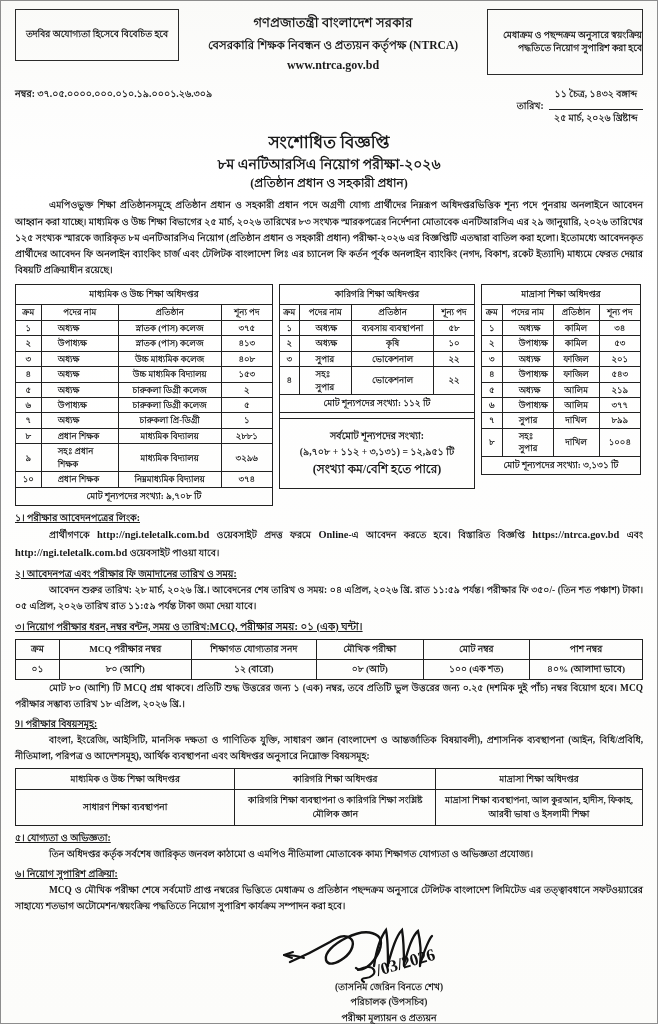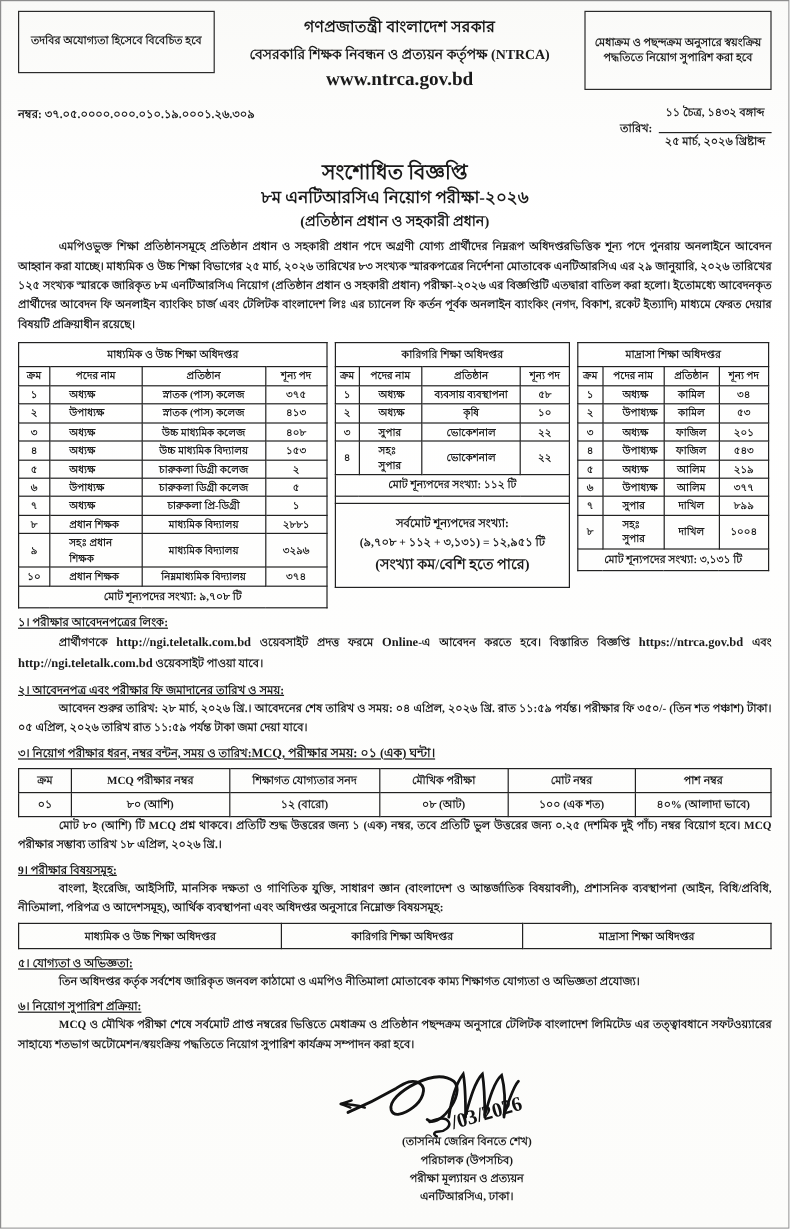--- a/index.html
+++ b/index.html
@@ -19,28 +19,28 @@
     background:
       linear-gradient(180deg, rgba(250,250,248,1) 0%, rgba(255,255,255,1) 18%, rgba(252,252,250,1) 100%);
   }
 
   
   .hdr { display:flex; align-items:flex-start; justify-content:space-between; gap:6px; }
   .hdr-box {
     border:1px solid #2b2b2b;
     width:164px; min-height:52px;
     display:flex; flex-direction:column; align-items:center; justify-content:center;
-    text-align:center; padding:5px 0; line-height:1.45;
+    text-align:right; padding:5px 0; line-height:1.45;
     font-size:9.2px; font-weight:700;
   }
   .hdr-box.right { width:156px; min-height:66px; }
   .hdr-center { flex:1; text-align:center; padding-top:4px; }
   .hdr-center .l1 { font-size:13px; font-weight:700; letter-spacing:.2px; }
   .hdr-center .l2 { font-size:11.6px; font-weight:700; margin-top:3px; }
-  .hdr-center .url { font-size:16px; font-weight:700; margin-top:2px; font-family:"Liberation Serif", serif; }
+  .hdr-center .url { font-size:12px; font-weight:700; margin-top:2px; font-family:"Liberation Serif", serif; }
 
   
   .memoline { display:flex; align-items:flex-start; justify-content:space-between; margin-top:12px; }
   .memo-no { font-size:9.6px; font-weight:700; }
   .memo-date { display:flex; align-items:center; gap:5px; font-size:9.4px; font-weight:700; }
   .date-stack { text-align:center; line-height:1.5; }
   .date-stack .top { border-bottom:1px solid #222; padding:0 6px 8px 6px; display:block; }
   .date-stack .bot { padding-top:1px; display:block; }
 
   
@@ -377,20 +377,25 @@
   <div class="sec-body">মোট ৮০ (আশি) টি MCQ প্রশ্ন থাকবে। প্রতিটি শুদ্ধ উত্তরের জন্য ১ (এক) নম্বর, তবে প্রতিটি ভুল উত্তরের জন্য ০.২৫ (দশমিক দুই পাঁচ) নম্বর বিয়োগ হবে। MCQ পরীক্ষার সম্ভাব্য তারিখ ১৮ এপ্রিল, ২০২৬ খ্রি.।</div>
 
   <div class="sec-head">9। পরীক্ষার বিষয়সমূহ:</div>
   <div class="sec-body">বাংলা, ইংরেজি, আইসিটি, মানসিক দক্ষতা ও গাণিতিক যুক্তি, সাধারণ জ্ঞান (বাংলাদেশ ও আন্তর্জাতিক বিষয়াবলী), প্রশাসনিক ব্যবস্থাপনা (আইন, বিধি/প্রবিধি, নীতিমালা, পরিপত্র ও আদেশসমূহ), আর্থিক ব্যবস্থাপনা এবং অধিদপ্তর অনুসারে নিম্নোক্ত বিষয়সমূহ:</div>
   <table class="subj">
     <tbody>
         <tr>
       <td class="s1">মাধ্যমিক ও উচ্চ শিক্ষা অধিদপ্তর</td>
       <td class="s2">কারিগরি শিক্ষা অধিদপ্তর</td>
       <td class="s3">মাদ্রাসা শিক্ষা অধিদপ্তর</td>
+    </tr>
+    <tr>
+      <td>সাধারণ শিক্ষা ব্যবস্থাপনা</td>
+      <td>কারিগরি শিক্ষা ব্যবস্থাপনা ও কারিগরি শিক্ষা সংশ্লিষ্ট মৌলিক জ্ঞান</td>
+      <td>মাদ্রাসা শিক্ষা ব্যবস্থাপনা, আল কুরআন, হাদীস, ফিকাহ, আরবী ভাষা ও ইসলামী শিক্ষা</td>
     </tr>
   </tbody>
     </table>
 
   <div class="sec-head">৫। যোগ্যতা ও অভিজ্ঞতা:</div>
   <div class="sec-body">তিন অধিদপ্তর কর্তৃক সর্বশেষ জারিকৃত জনবল কাঠামো ও এমপিও নীতিমালা মোতাবেক কাম্য শিক্ষাগত যোগ্যতা ও অভিজ্ঞতা প্রযোজ্য।</div>
 
   <div class="sec-head">৬। নিয়োগ সুপারিশ প্রক্রিয়া:</div>
   <div class="sec-body">MCQ ও মৌখিক পরীক্ষা শেষে সর্বমোট প্রাপ্ত নম্বরের ভিত্তিতে মেধাক্রম ও প্রতিষ্ঠান পছন্দক্রম অনুসারে টেলিটক বাংলাদেশ লিমিটেড এর তত্ত্বাবধানে সফটওয়্যারের সাহায্যে শতভাগ অটোমেশন/স্বয়ংক্রিয় পদ্ধতিতে নিয়োগ সুপারিশ কার্যক্রম সম্পাদন করা হবে।</div>
 

